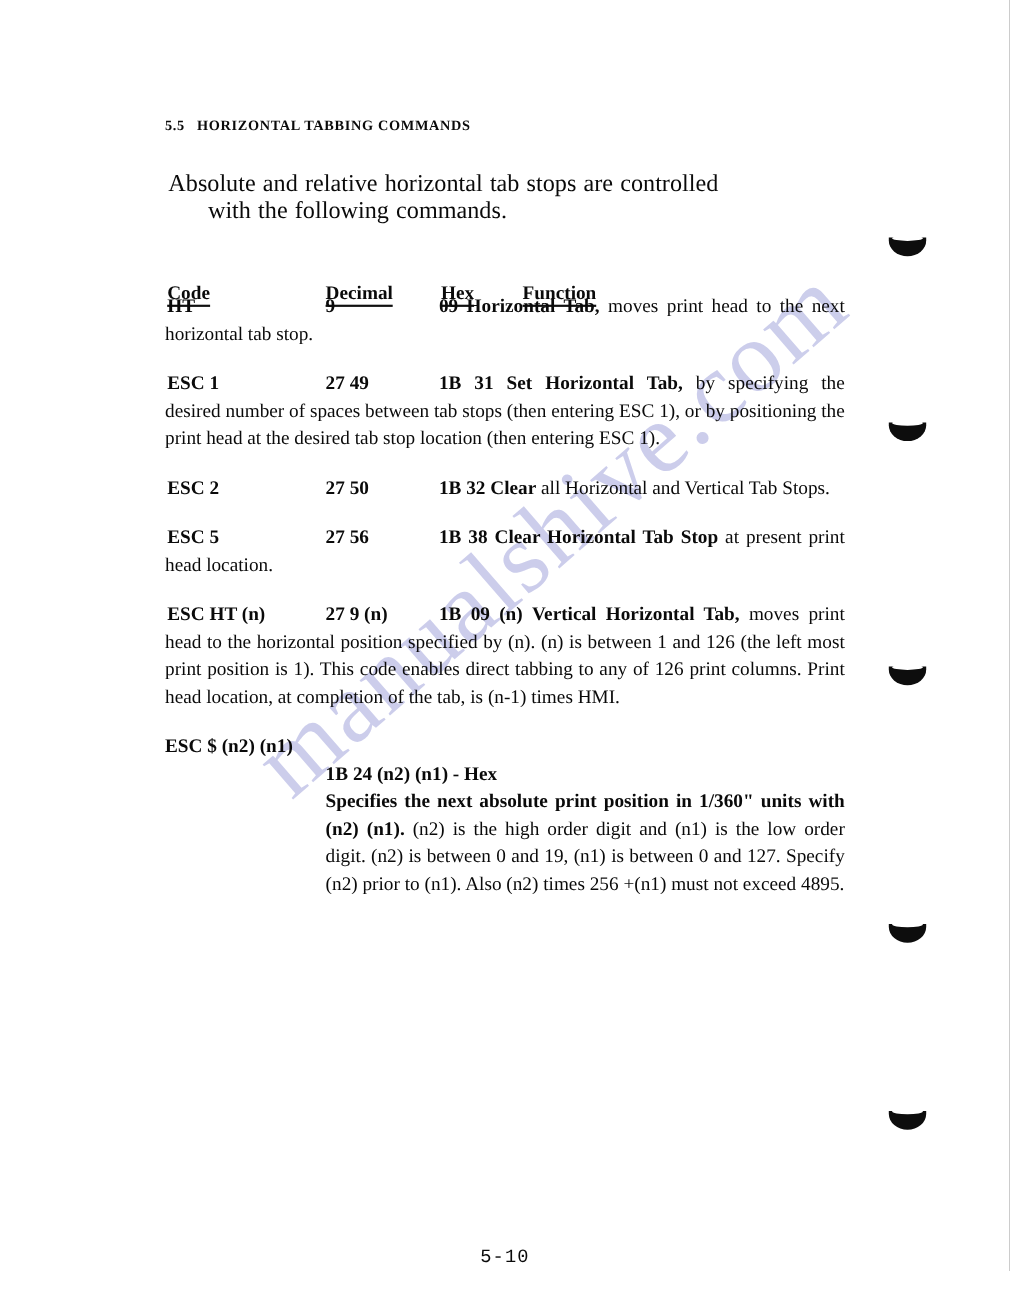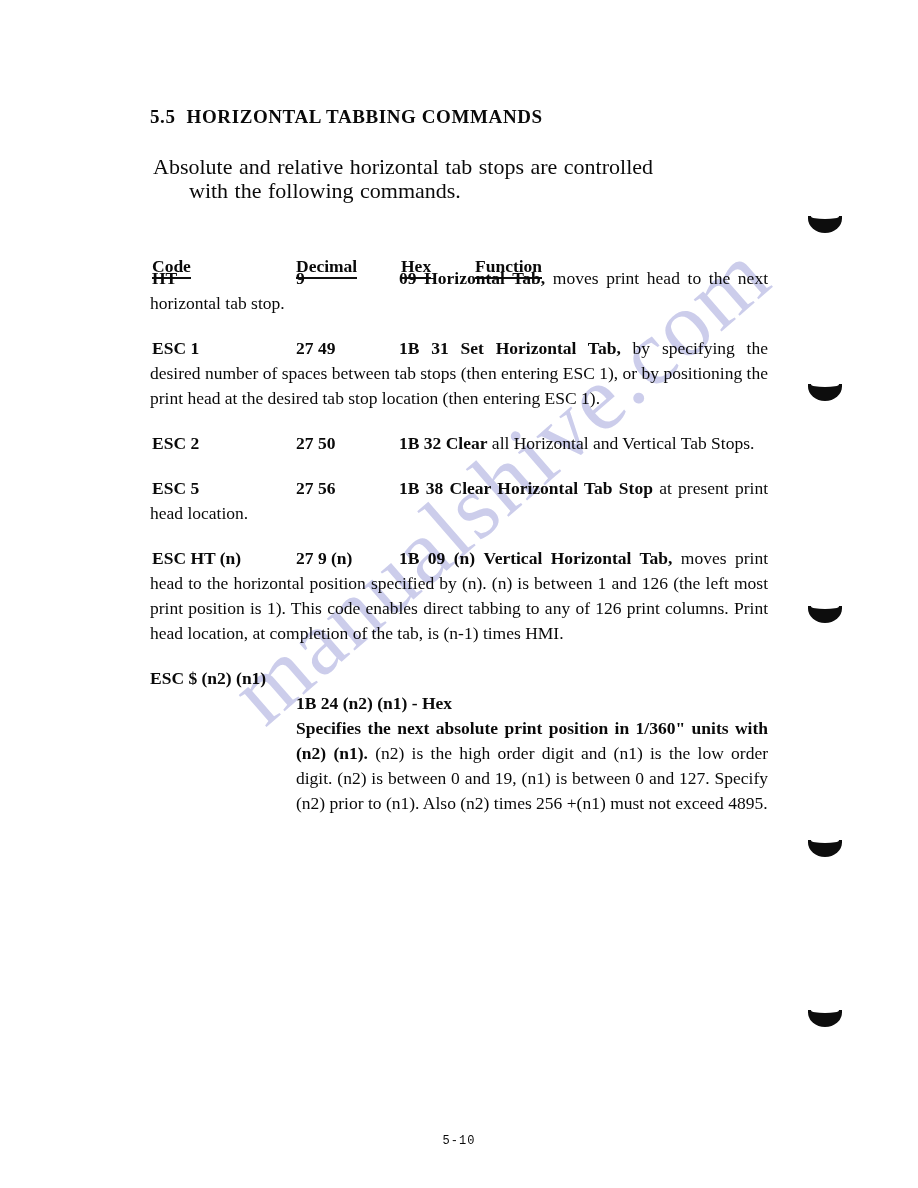--- a/index.html
+++ b/index.html
@@ -61,21 +61,21 @@
   .content {
     position: relative;
     z-index: 2;
   }
 
   .heading {
     position: absolute;
     left: 150px;
     top: 106px;
     font-weight: bold;
-    font-size: 19px;
+    font-size: 13px;
     letter-spacing: .6px;
     white-space: nowrap;
   }
   .heading .num { margin-right: 11px; }
 
   .intro {
     position: absolute;
     left: 153px;
     top: 155px;
     width: 612px;
@@ -171,21 +171,21 @@
   .blockrow .indent .plain { font-weight: normal; }
   .spacer-md { height: 20px; }
 
   .folio {
     position: absolute;
     left: 0;
     top: 1134px;
     width: 918px;
     text-align: center;
     font-family: "Liberation Mono", "DejaVu Sans Mono", monospace;
-    font-size: 12px;
+    font-size: 17px;
     letter-spacing: 1px;
   }
 </style>
 </head>
 <body>
 
 <div class="page">
 
   <div class="watermark">manualshive.com</div>
 

